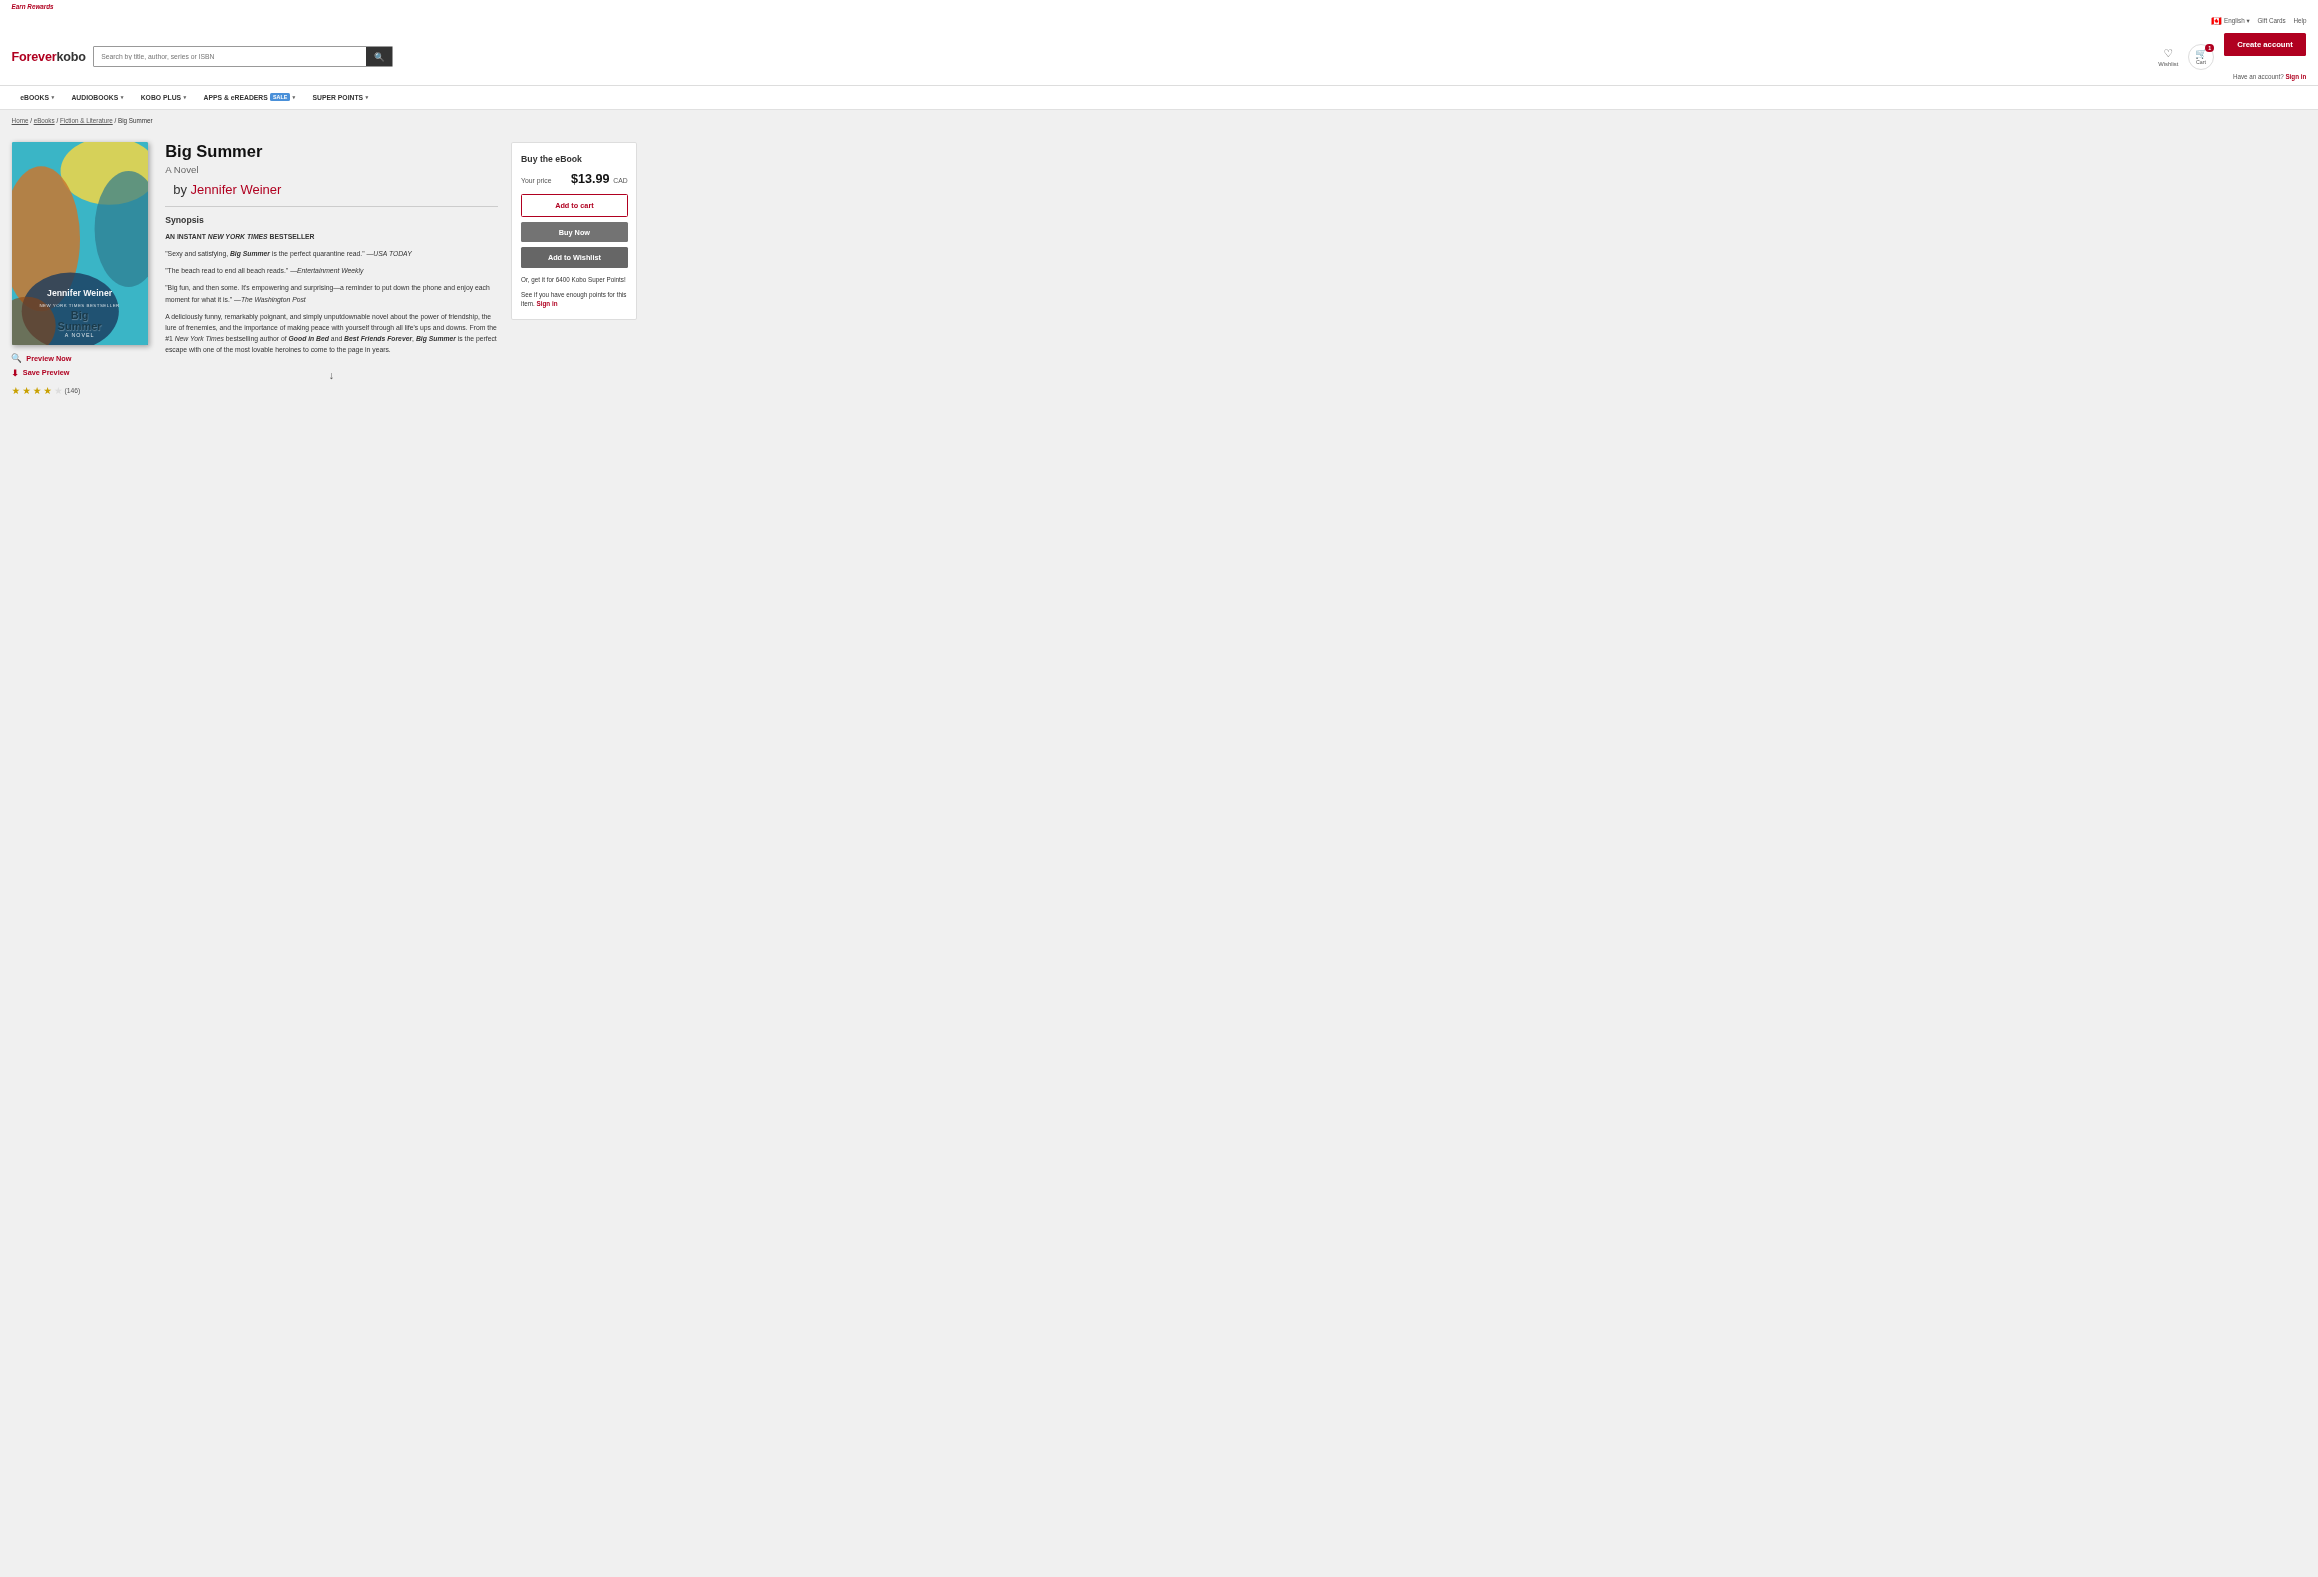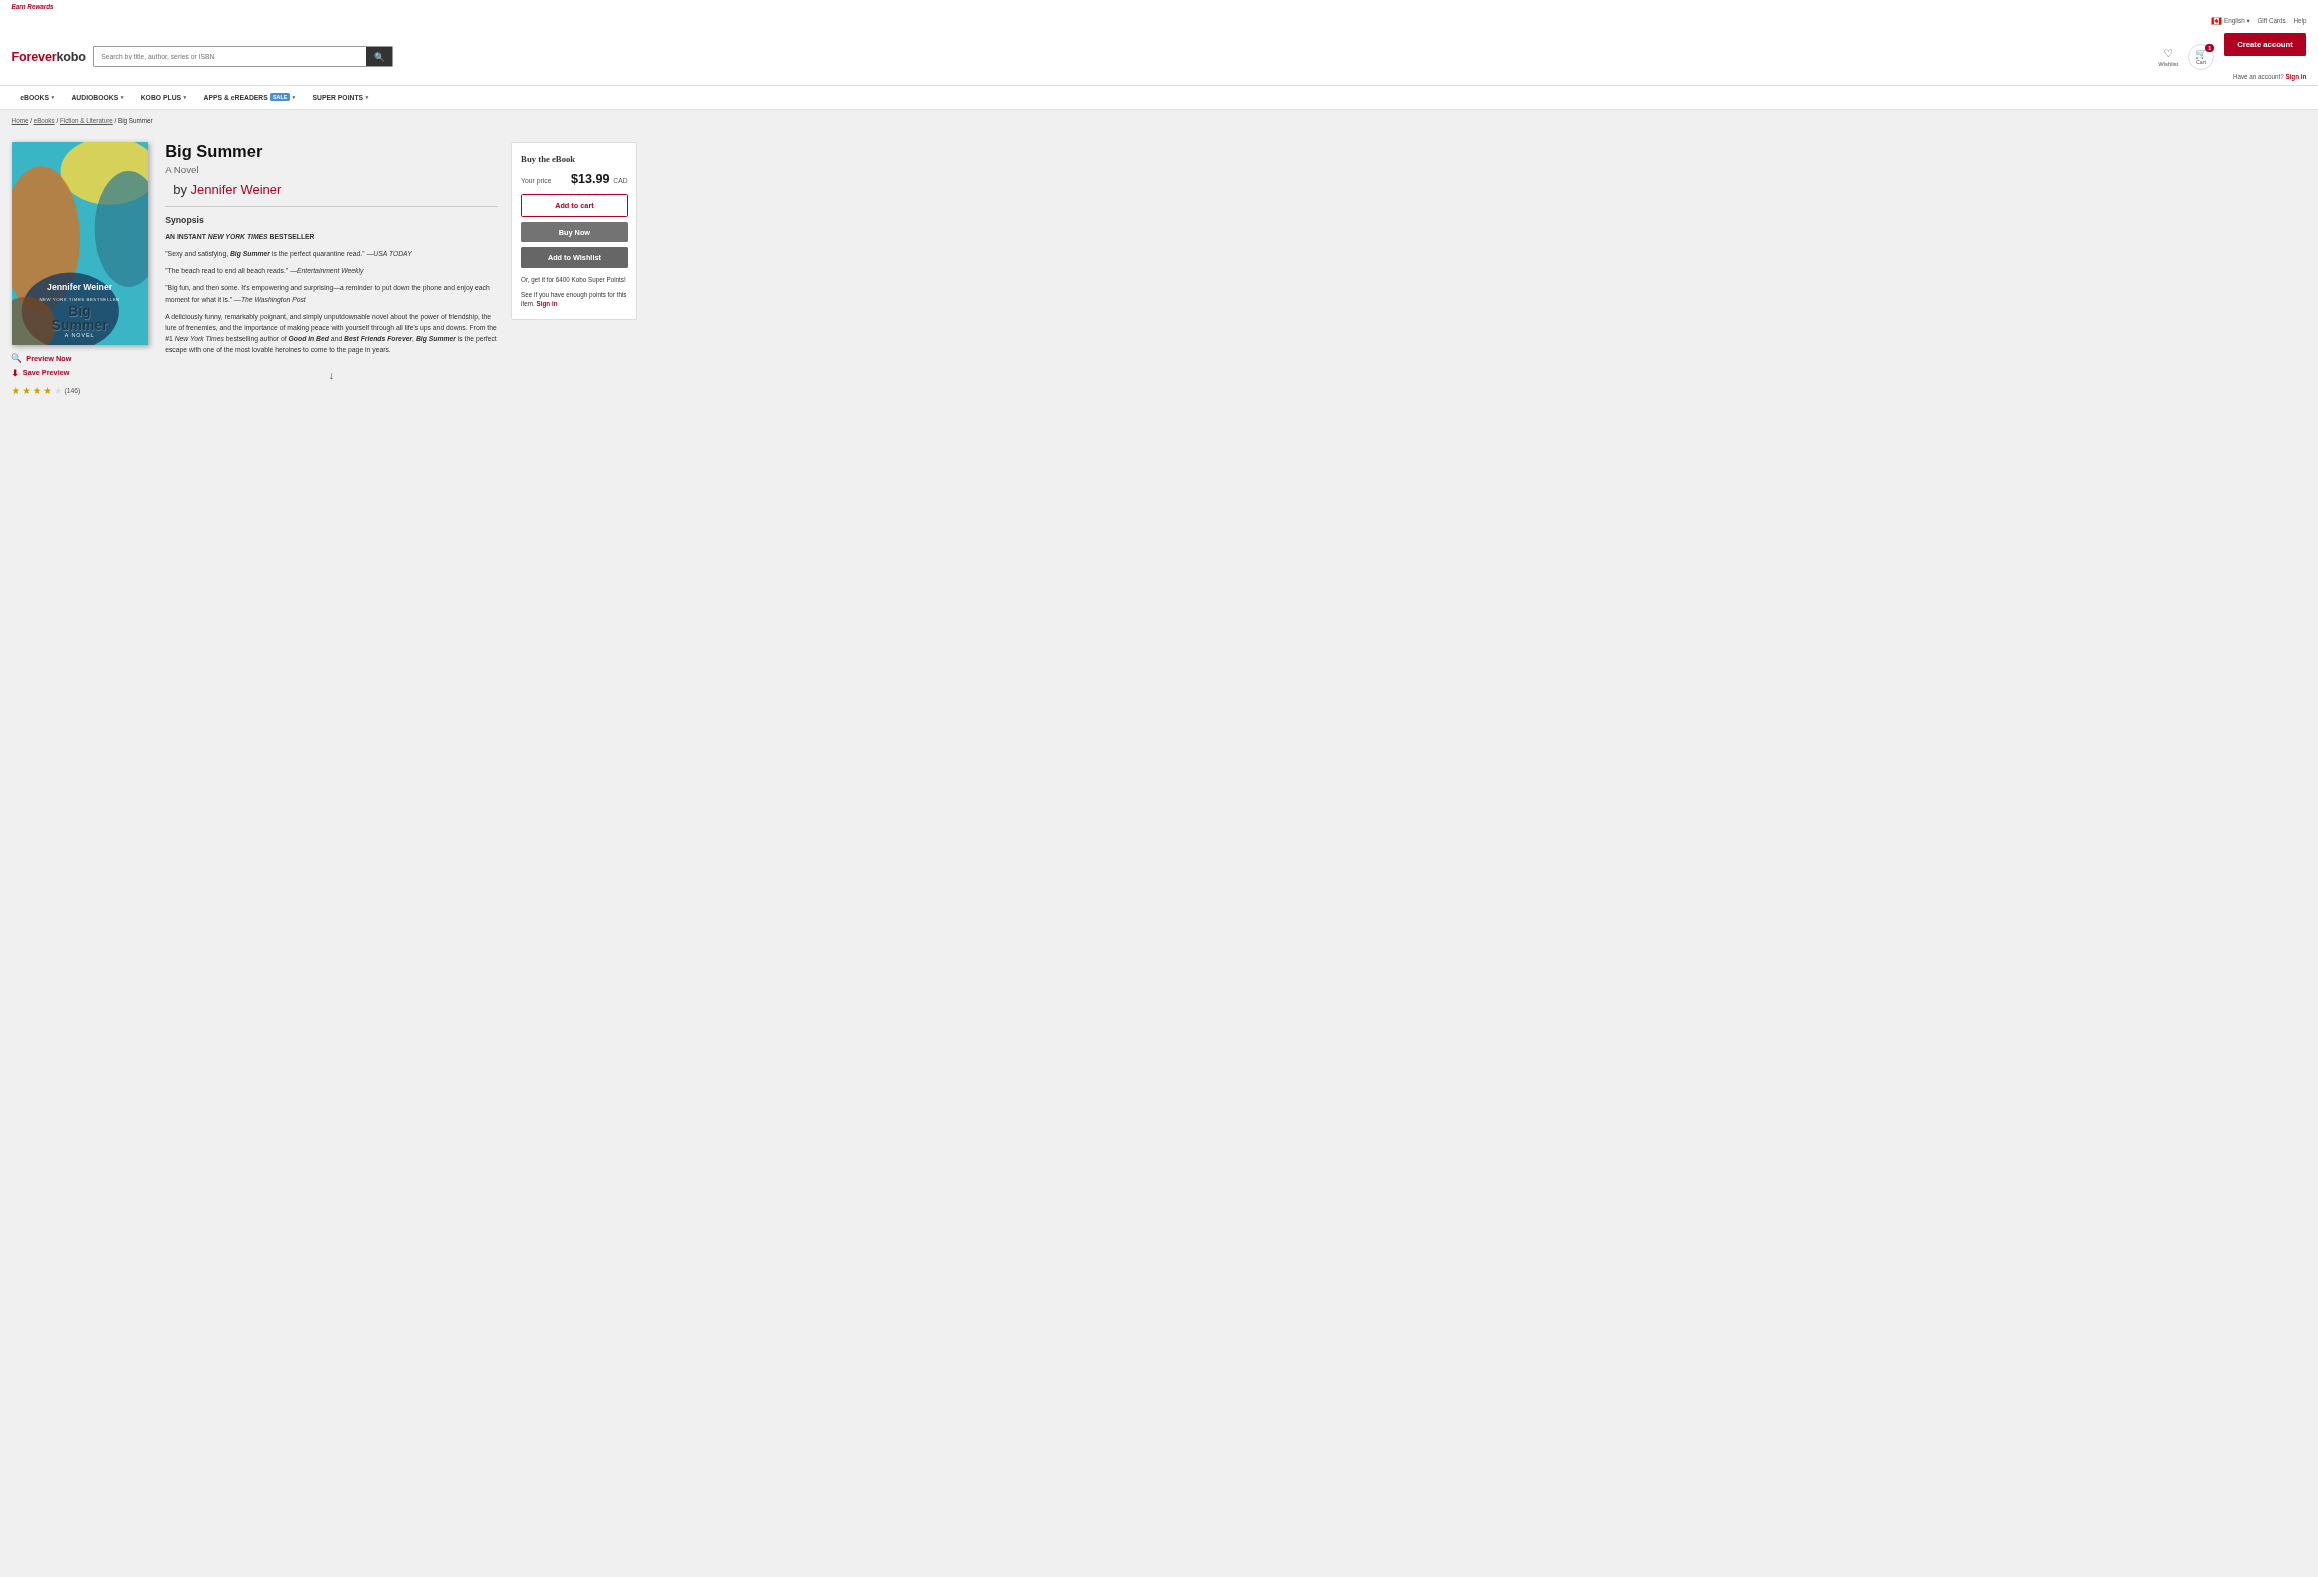--- a/index.html
+++ b/index.html
@@ -199,21 +199,21 @@
         ellipse at 30% 20% in oklch,
         radial-gradient(ellipse 58px 39px at 39px 29px, #e8d44d 0%, transparent 70%),
         radial-gradient(ellipse 73px 97px at 19.4px 87px, #c8873a 0%, transparent 60%),
         radial-gradient(ellipse 48px 73px at 107px 48px, #2d8a9e 0%, transparent 50%);
     }
     .book-cover-content {
       position: relative;
       z-index: 2;
     }
     .book-title-cover {
-      font-size: 14px;
+      font-size: 11px;
       font-weight: 900;
       color: #1a3a4a;
       text-align: center;
       line-height: 1;
       text-shadow: 0.5px 0.5px 1px rgba(255,255,255,0.3);
     }
     .book-author-name {
       font-size: 8.7px;
       font-weight: 700;
       color: rgba(255,255,255,0.95);
@@ -316,21 +316,20 @@
       background: #fff;
       border: 0.5px solid #ddd;
       border-radius: 1.9px;
       padding: 10.7px 8.7px;
     }
     .buy-title {
       font-size: 8.7px;
       font-weight: 700;
       color: #333;
       margin-bottom: 7.7px;
-      font-family: Liberation Serif, serif;
     }
     .price-row {
       display: flex;
       align-items: baseline;
       justify-content: space-between;
       margin-bottom: 8.7px;
     }
     .price-label {
       font-size: 6.8px;
       color: #555;

